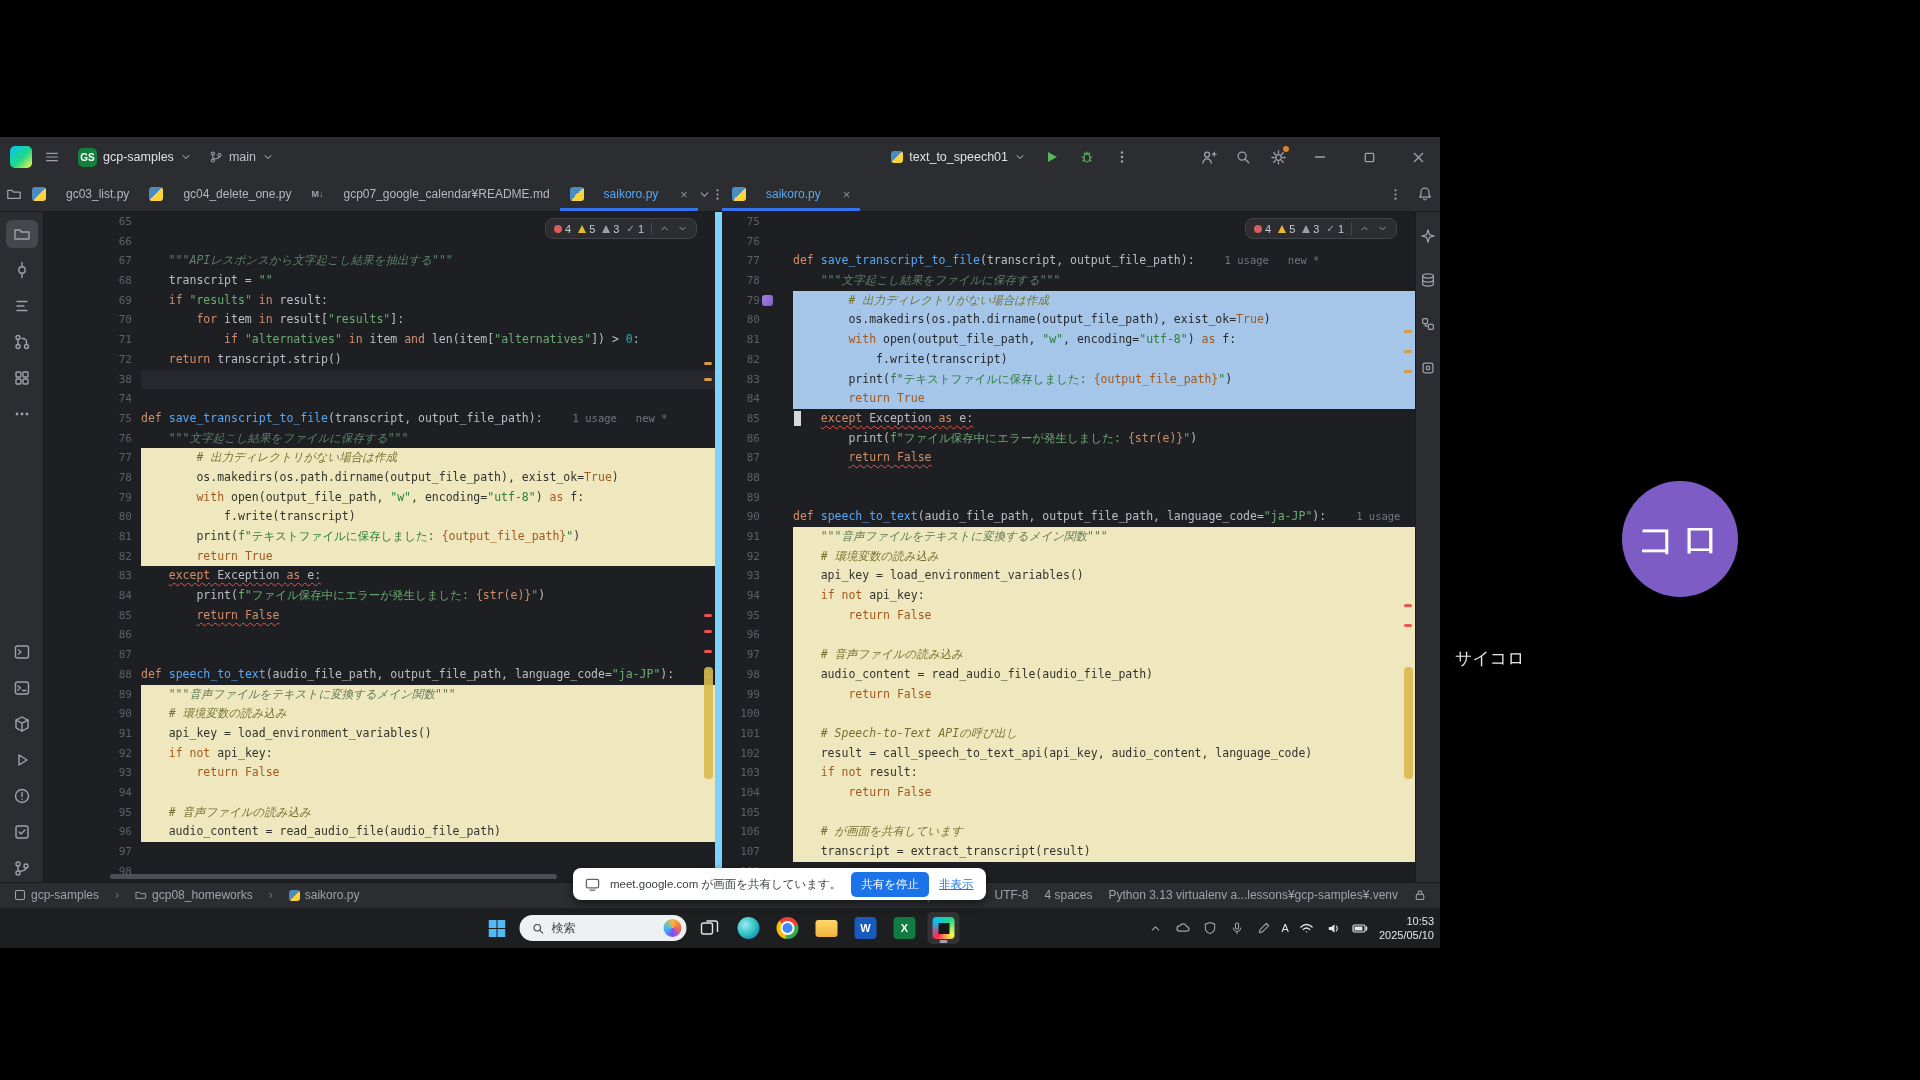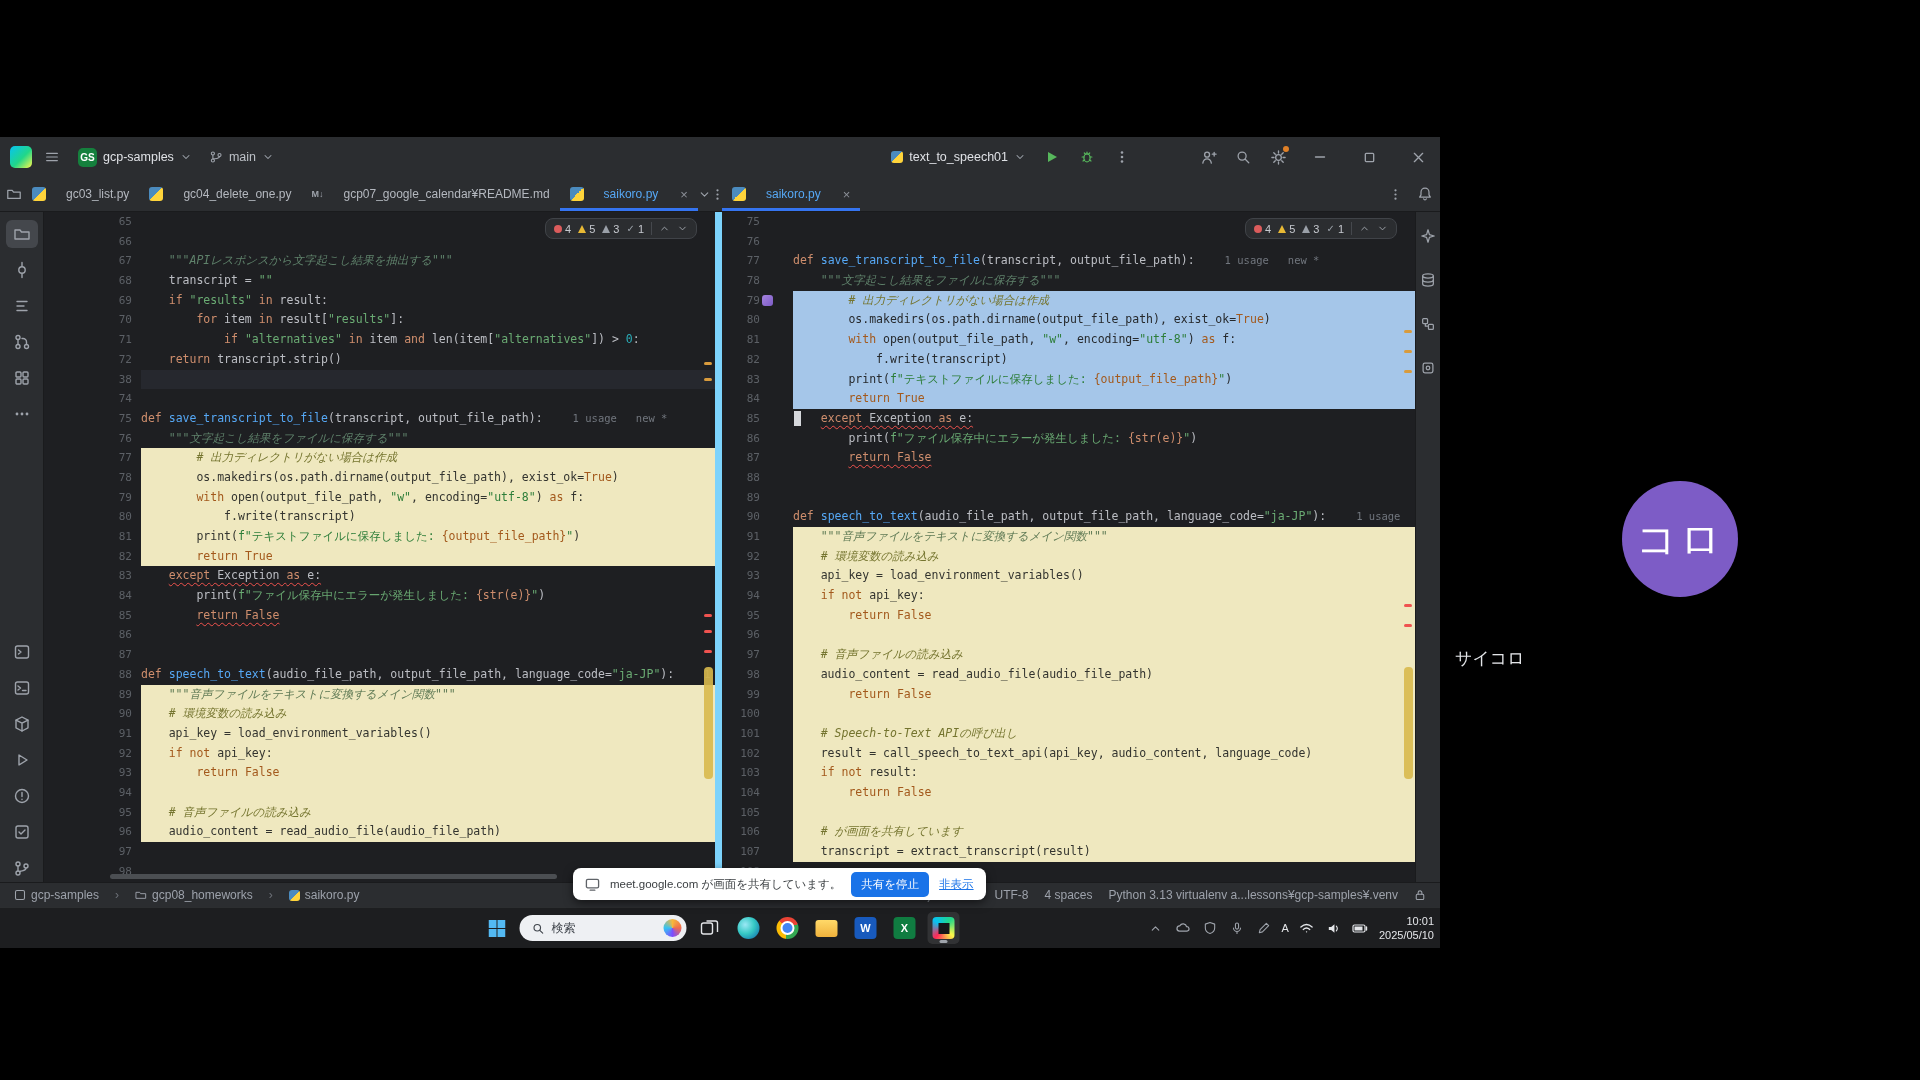--- a/index.html
+++ b/index.html
@@ -716,21 +716,21 @@
           </svg>
         </span>
       <span class="trayic">
           <svg width="17" height="15" viewBox="0 0 17 15">
             <rect x="1" y="4" width="12" height="7" rx="1.5" stroke="#e4e6e9" fill="none" stroke-width="1.2"></rect>
             <rect x="2.5" y="5.5" width="8" height="4" fill="#e4e6e9"></rect>
             <path d="M14.5 6v3" stroke="#e4e6e9" stroke-width="1.4" stroke-linecap="round"></path>
           </svg>
         </span>
       <div class="clock">
-        <div>10:01</div>
+        <div>10:53</div>
         <div>2025/05/10</div>
       </div>
     </div>
   </div>
 
   <div class="meet-banner">
     <svg class="sv" style="stroke:#5f6368" width="15" height="15" viewBox="0 0 16 16">
         <rect x="1.5" y="2.5" width="13" height="9" rx="1.5"></rect>
         <path d="M5.5 14h5"></path>
       </svg>

